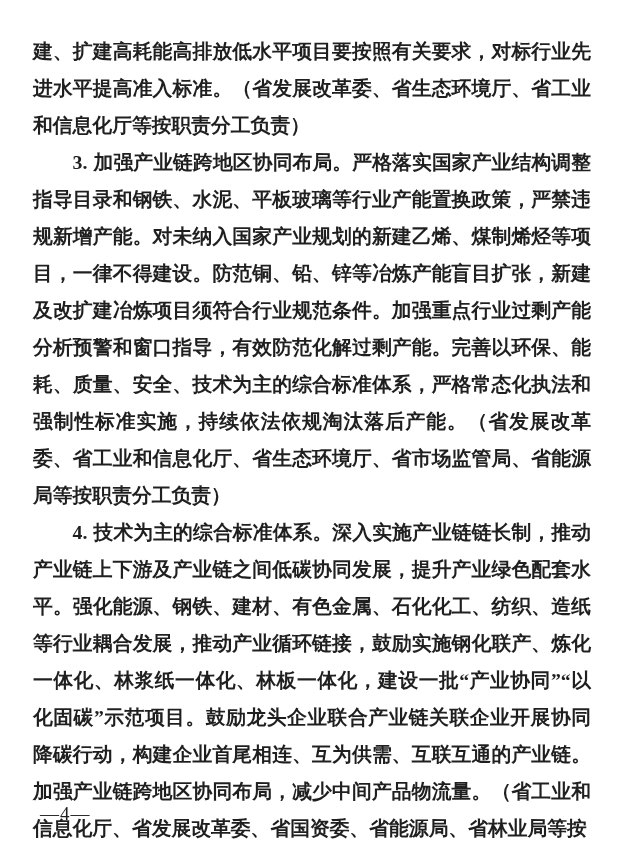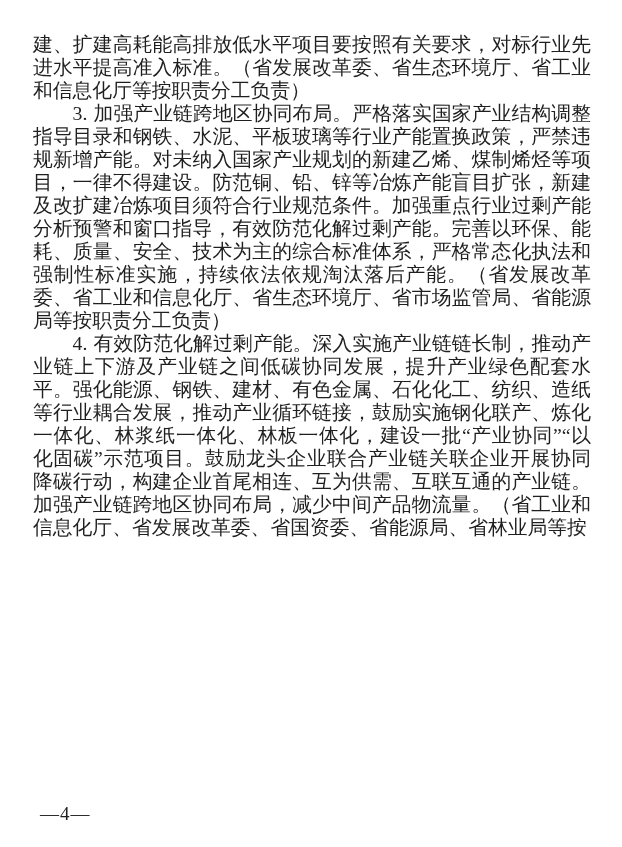--- a/index.html
+++ b/index.html
@@ -15,23 +15,24 @@
     overflow: hidden;
     font-family: "Liberation Serif", "DejaVu Serif", serif;
     color: #1f1f1f;
   }
   .text-body {
     position: absolute;
     left: 33px;
     top: 33px;
     width: 558px;
     font-size: 19.8px;
-    line-height: 23px;
+    line-height: 37px;
     text-align: justify;
     text-justify: inter-character;
+    font-weight: bold;
   }
   .para {
     margin: 0;
     padding: 0;
   }
   .para.indent {
     text-indent: 2em;
   }
   .item-number {
     margin-right: 0.3em;
@@ -48,16 +49,16 @@
     color: #1f1f1f;
   }
 </style>
 </head>
 <body>
 
 <div class="page">
   <div class="text-body">
     <p class="para">建、扩建高耗能高排放低水平项目要按照有关要求，对标行业先进水平提高准入标准。（省发展改革委、省生态环境厅、省工业和信息化厅等按职责分工负责）</p>
     <p class="para indent"><span class="item-number">3.</span><span class="item-title">加强产业链跨地区协同布局。</span><span class="item-text">严格落实国家产业结构调整指导目录和钢铁、水泥、平板玻璃等行业产能置换政策，严禁违规新增产能。对未纳入国家产业规划的新建乙烯、煤制烯烃等项目，一律不得建设。防范铜、铅、锌等冶炼产能盲目扩张，新建及改扩建冶炼项目须符合行业规范条件。加强重点行业过剩产能分析预警和窗口指导，有效防范化解过剩产能。完善以环保、能耗、质量、安全、技术为主的综合标准体系，严格常态化执法和强制性标准实施，持续依法依规淘汰落后产能。（省发展改革委、省工业和信息化厅、省生态环境厅、省市场监管局、省能源局等按职责分工负责）</span></p>
-    <p class="para indent"><span class="item-number">4.</span><span class="item-title">有效防范化解过剩产能。</span><span class="item-text">深入实施产业链链长制，推动产业链上下游及产业链之间低碳协同发展，提升产业绿色配套水平。强化能源、钢铁、建材、有色金属、石化化工、纺织、造纸等行业耦合发展，推动产业循环链接，鼓励实施钢化联产、炼化一体化、林浆纸一体化、林板一体化，建设一批“产业协同”“以化固碳”示范项目。鼓励龙头企业联合产业链关联企业开展协同降碳行动，构建企业首尾相连、互为供需、互联互通的产业链。加强产业链跨地区协同布局，减少中间产品物流量。（省工业和信息化厅、省发展改革委、省国资委、省能源局、省林业局等按</span></p>
+    <p class="para indent"><span class="item-number">4.</span><span class="item-title">技术为主的综合标准体系。</span><span class="item-text">深入实施产业链链长制，推动产业链上下游及产业链之间低碳协同发展，提升产业绿色配套水平。强化能源、钢铁、建材、有色金属、石化化工、纺织、造纸等行业耦合发展，推动产业循环链接，鼓励实施钢化联产、炼化一体化、林浆纸一体化、林板一体化，建设一批“产业协同”“以化固碳”示范项目。鼓励龙头企业联合产业链关联企业开展协同降碳行动，构建企业首尾相连、互为供需、互联互通的产业链。加强产业链跨地区协同布局，减少中间产品物流量。（省工业和信息化厅、省发展改革委、省国资委、省能源局、省林业局等按</span></p>
   </div>
   <div class="footer-page-number">—4—</div>
 </div>
 
 </body></html>

